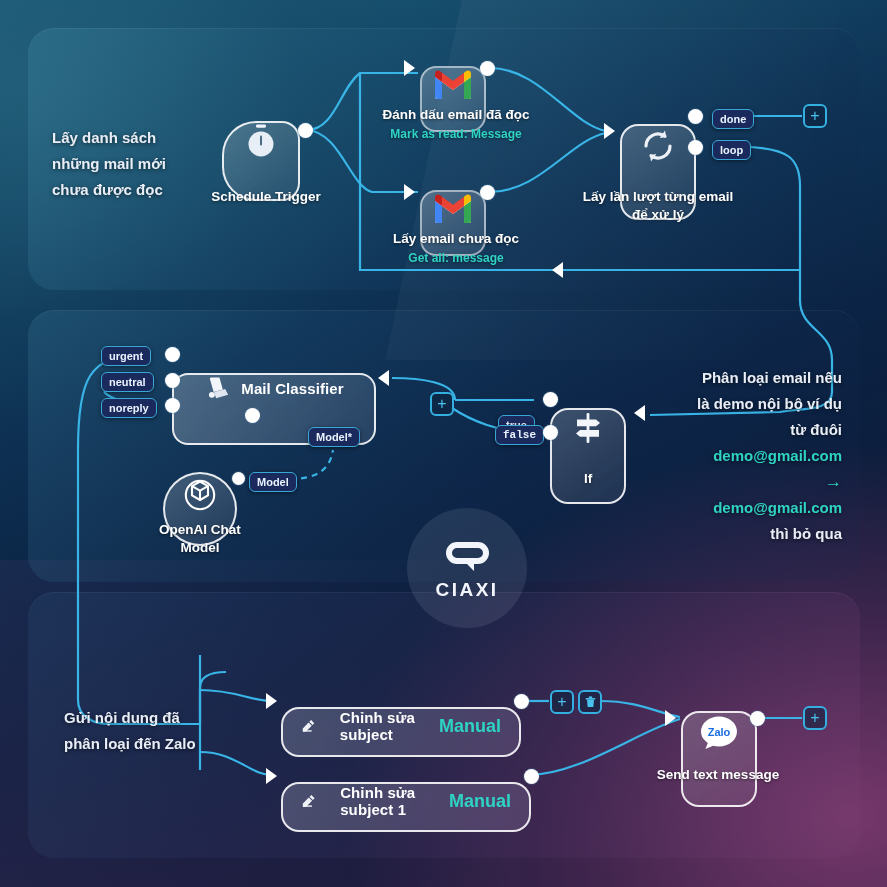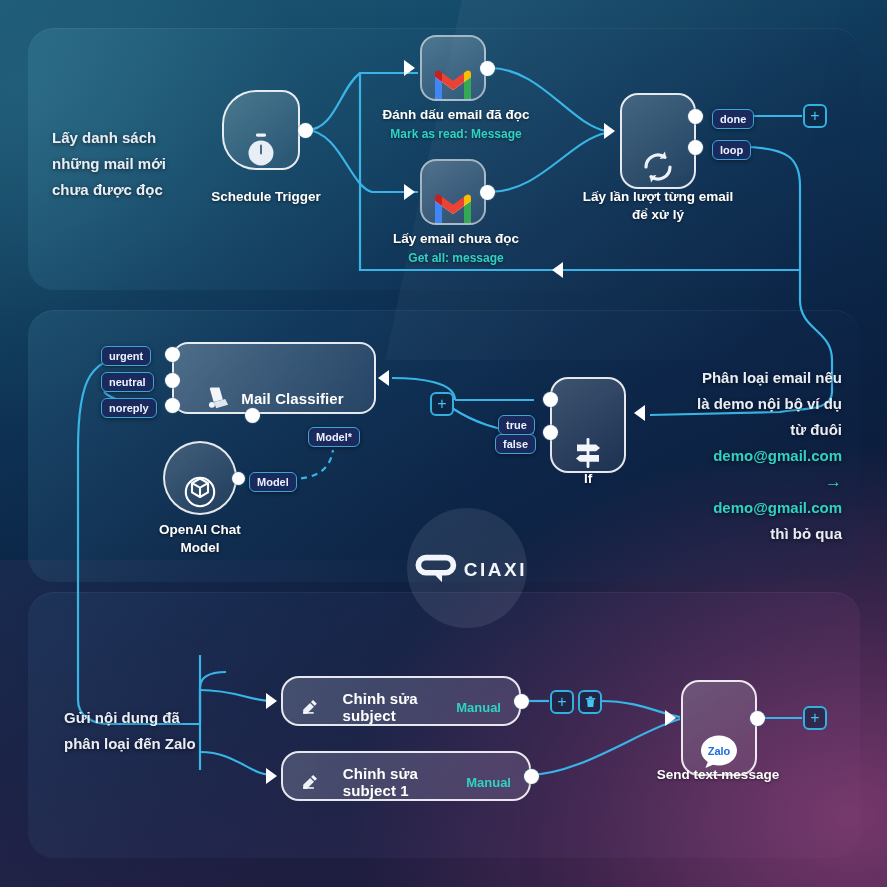--- a/index.html
+++ b/index.html
@@ -49,22 +49,23 @@
   }
 
   
   #wires { position:absolute; left:0; top:0; width:887px; height:887px; }
 
   
   .node {
     position: absolute;
     border: 2px solid rgba(255,255,255,0.88);
     background: linear-gradient(145deg, rgba(255,255,255,0.20), rgba(255,255,255,0.07));
-    display: flex; align-items: flex-end; justify-content: center;
+    display: flex; align-items: flex-start; justify-content: center;
     backdrop-filter: blur(2px);
+    margin-top: 31px;
   }
   .node.sq { width:76px; height:96px; border-radius:18px; }
   .node.trigger { width:78px; height:80px; border-radius:34px 18px 18px 34px; }
   .node.circle { width:74px; height:74px; border-radius:50%; }
   .node.app { width:66px; height:66px; border-radius:16px;
     border:2px solid rgba(255,255,255,0.55);
     background: linear-gradient(145deg, rgba(235,240,250,0.26), rgba(190,205,225,0.12)); }
   .node.wide {
     border-radius: 16px;
     background: linear-gradient(120deg, rgba(236,240,250,0.26), rgba(200,210,235,0.13));
@@ -125,27 +126,27 @@
     border-top:8px solid transparent; border-bottom:8px solid transparent;
     border-left:11px solid #ffffff;
   }
   .ahead.left {
     border-left:none; border-right:11px solid #ffffff;
   }
 
   
   .wnode-inner { display:flex; align-items:center; gap:24px; padding:0 18px; width:100%; }
   .wnode-label { color:#ffffff; font-size:15px; font-weight:700; letter-spacing:.1px; }
-  .wnode-tag { color:#2fd3c4; font-size:13px; font-weight:600; }
+  .wnode-tag { color:#2fd3c4; font-size:18px; font-weight:600; }
 
   
   .logo {
     position:absolute; left:407px; top:508px; width:120px; height:120px;
     border-radius:50%; background: rgba(222,230,245,0.10);
-    display:flex; flex-direction:row; align-items:center; justify-content:center;
+    display:flex; flex-direction:column; align-items:center; justify-content:center;
   }
   .logo .word {
     color:#f2f5fb; font-size:19px; font-weight:700; letter-spacing:2.5px; margin-top:3px;
   }
 
   .ic { display:block; }
 </style>
 </head>
 <body>
 
@@ -323,21 +324,21 @@
   <div class="dot sm" style="left:232px; top:472px;"></div>
   <div class="chip" style="left:249px; top:472px;">Model</div>
   <div class="cap" style="left:128px; top:521px; width:144px;">
     <span>OpenAI Chat</span><br>
     <span>Model</span>
   </div>
 
   <div class="btn" style="left:430px; top:392px;">+</div>
 
   <div class="chip" style="left:498px; top:415px;">true</div>
-  <div class="chip" style="left:495px; top:434px;">false</div>
+  <div class="chip" style="left:495px; top:425px;font-family:Liberation Mono, monospace;">false</div>
 
   <div class="node sq" style="left:550px; top:377px;">
     <svg class="ic" width="36" height="36" viewBox="0 0 36 36">
       <rect x="16.6" y="3" width="2.8" height="30" rx="1.2" fill="#f2f5fa"></rect>
       <path d="M7 9.5h19l4 3.4-4 3.4H7z" fill="#f2f5fa"></path>
       <path d="M29 20h-19l-4 3.4 4 3.4h19z" fill="#f2f5fa"></path>
     </svg>
   </div>
   <div class="dot" style="left:543px; top:392px;"></div>
   <div class="dot" style="left:543px; top:425px;"></div>

